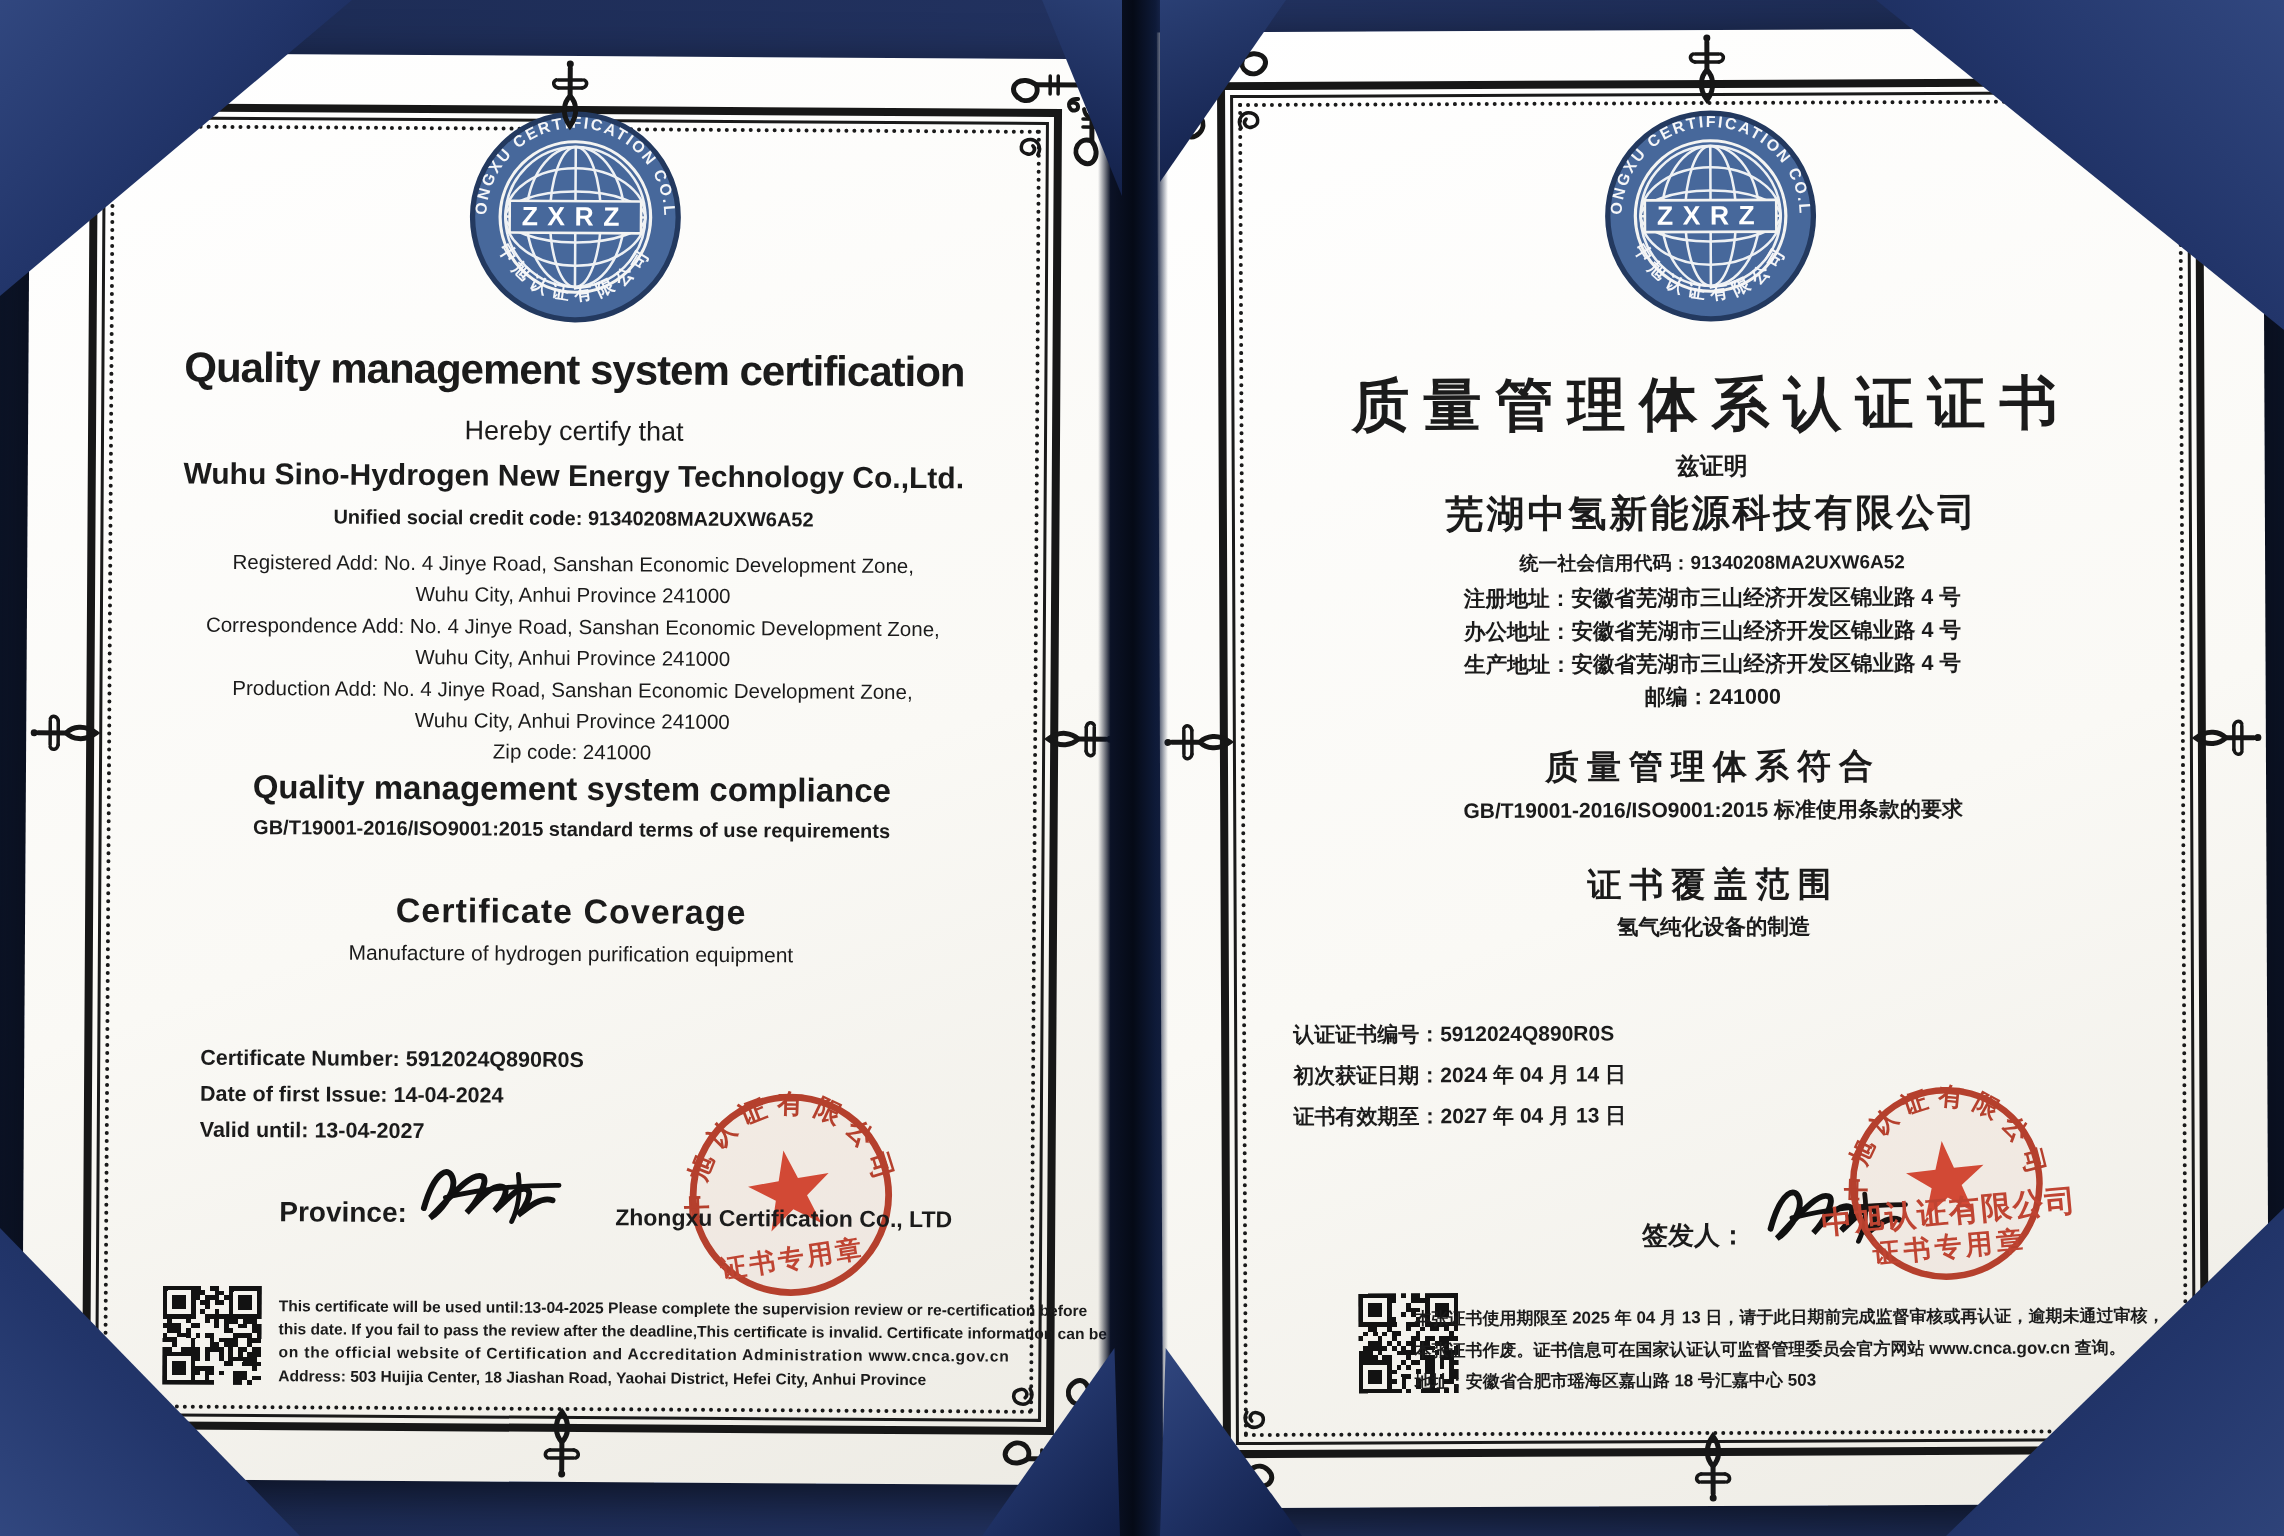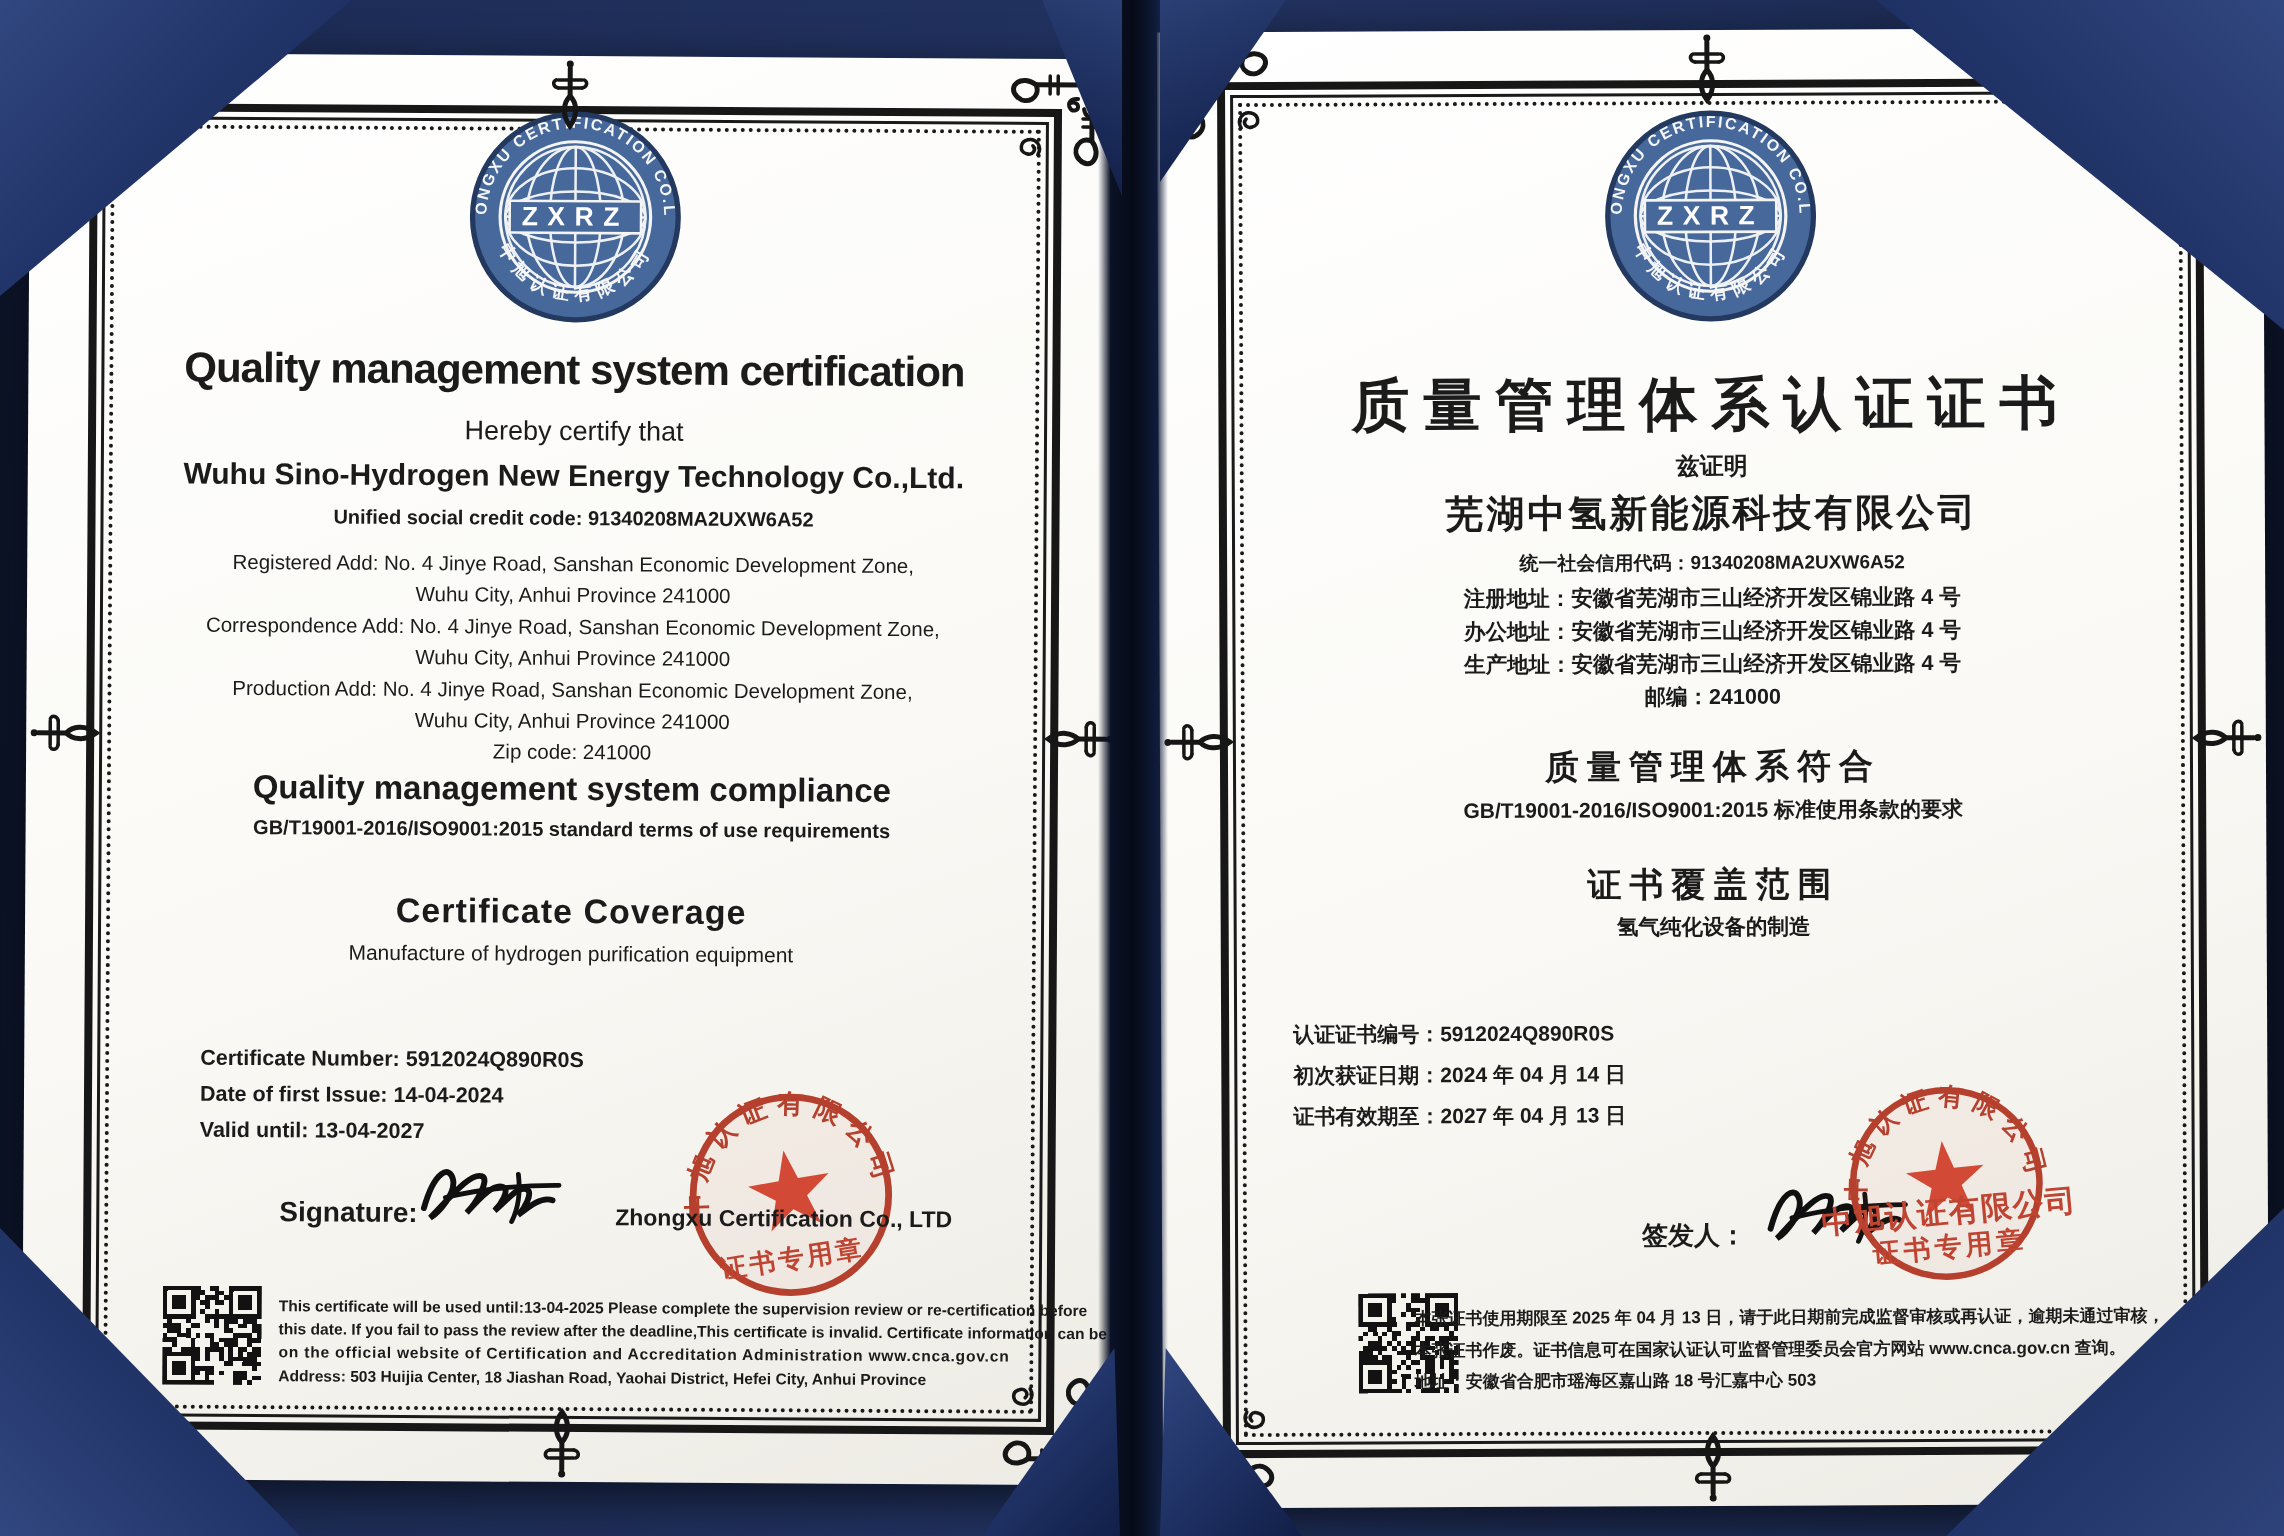--- a/index.html
+++ b/index.html
@@ -199,21 +199,21 @@
     <div class="cblock sub-en" style="top:762px">GB/T19001-2016/ISO9001:2015 standard terms of use requirements</div>
     <div class="cblock cover-en" style="top:836px">Certificate Coverage</div>
     <div class="cblock coveritem-en" style="top:886px">Manufacture of hydrogen purification equipment</div>
 
     <div class="meta" style="left:176px;top:986px;font-size:21.5px;line-height:36px">
       <div>Certificate Number:  5912024Q890R0S</div>
       <div>Date of first Issue:  14-04-2024</div>
       <div>Valid until:  13-04-2027</div>
     </div>
 
-    <div class="sig-label" style="left:256px;top:1142px;font-size:28px">Signature:</div>
+    <div class="sig-label" style="left:256px;top:1142px;font-size:28px">Province:</div>
     <svg class="sig" style="left:392px;top:1096px" width="150" height="84" viewBox="0 0 140 76">
         <use href="#sig-sym"></use>
       </svg>
 
     <div class="stamp" style="left:660px;top:1030px;width:215px;height:215px;transform:rotate(-10deg)">
       <svg width="215" height="215" viewBox="0 0 220 220">
           <use href="#stamp-sym"></use>
         </svg>
     </div>
     <div class="stamp-co-en" style="left:592px;top:1148px">Zhongxu Certification Co., LTD</div>

